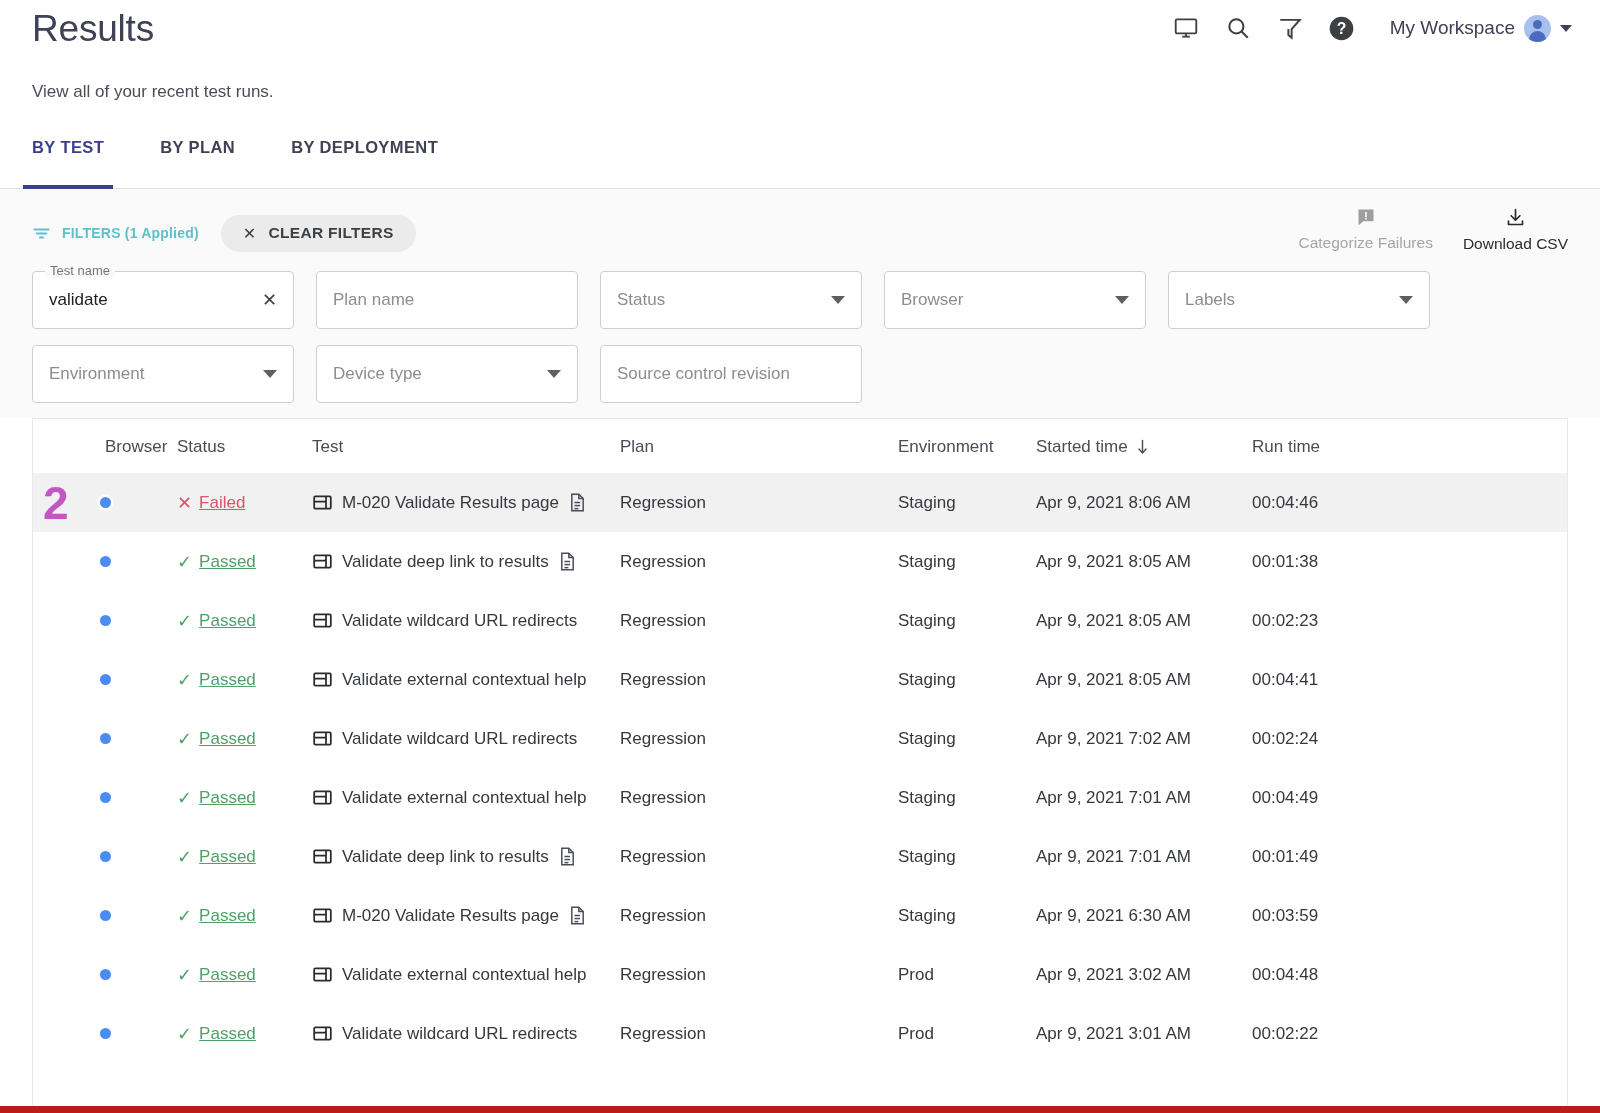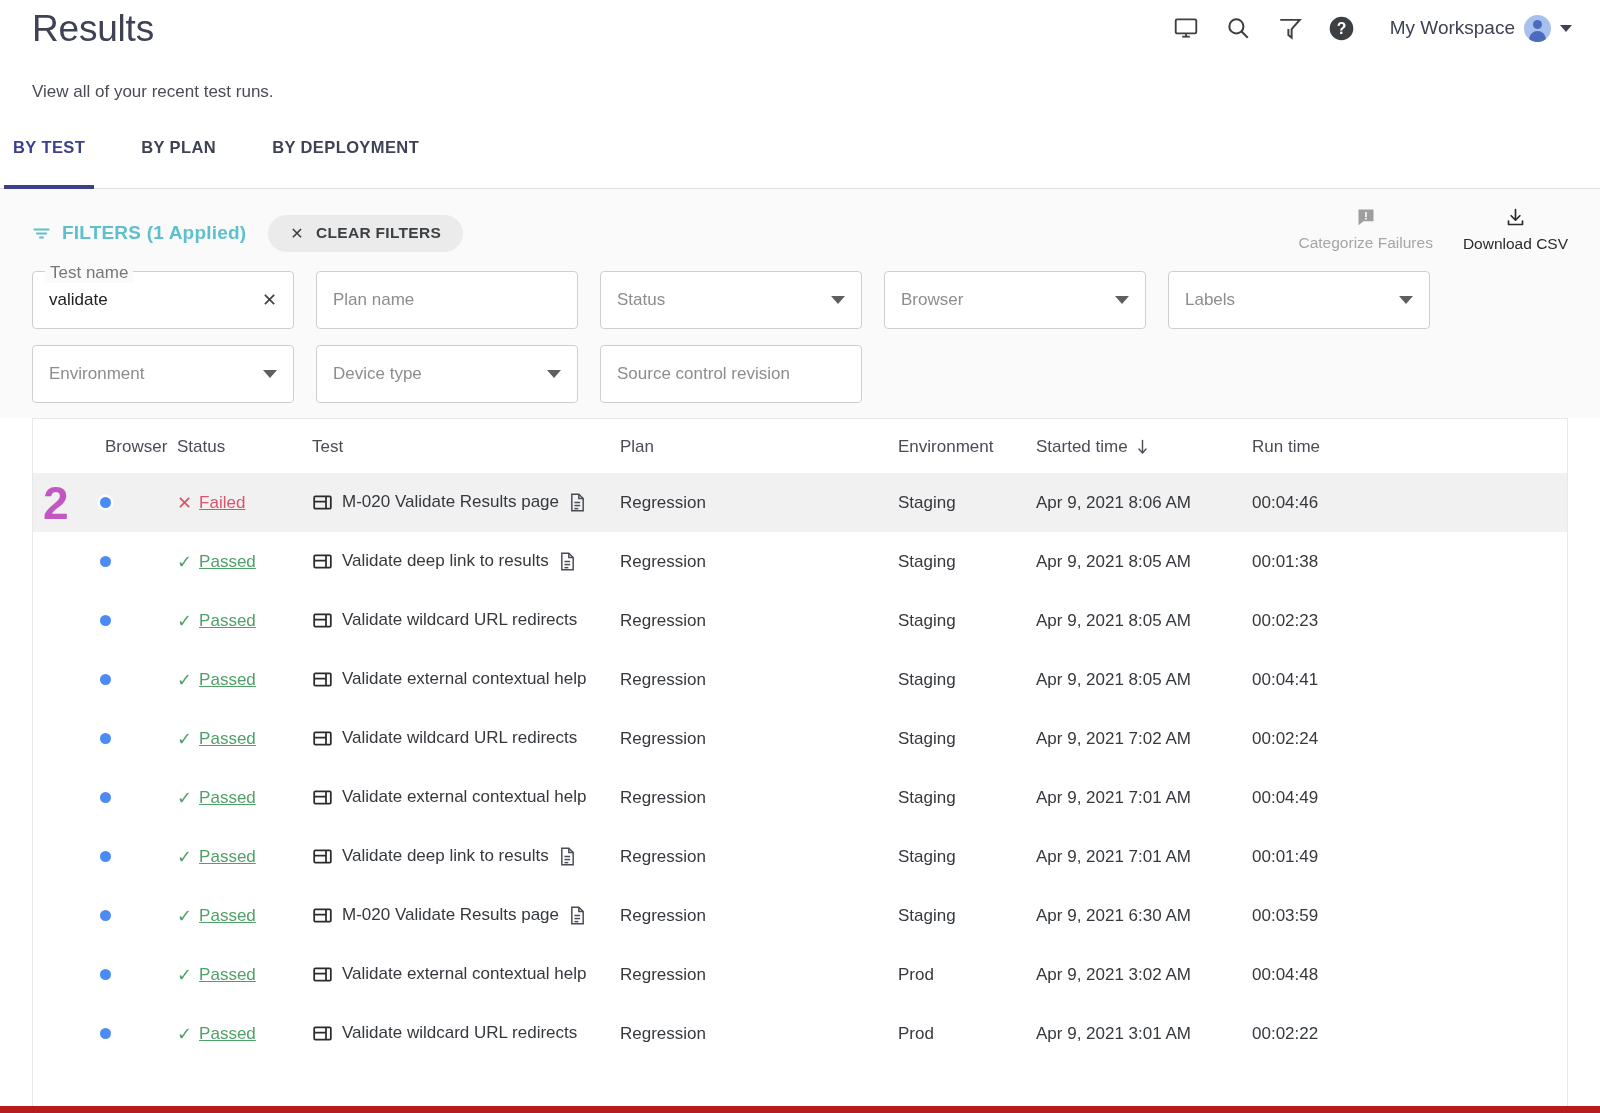--- a/index.html
+++ b/index.html
@@ -100,21 +100,21 @@
     border-left: 6px solid transparent;
     border-right: 6px solid transparent;
     border-top: 7px solid #3f4254;
   }
 
   
   .tabs {
     position: relative;
     display: flex;
     gap: 0;
-    padding: 0 13px;
+    padding: 0 32px;
     background: #ffffff;
     border-bottom: 1px solid #e0e0e0;
     height: 63px;
   }
   .tab {
     font-size: 16.5px;
     font-weight: 700;
     letter-spacing: 0.4px;
     color: #3f4254;
     padding: 12px 9px 0 9px;
@@ -144,21 +144,21 @@
     display: flex;
     align-items: center;
     gap: 22px;
     height: 40px;
   }
   .filters-label {
     display: flex;
     align-items: center;
     gap: 11px;
     color: #5ec0cc;
-    font-size: 19px;
+    font-size: 14px;
     font-weight: 700;
     letter-spacing: 0.2px;
     cursor: pointer;
   }
   .clear-chip {
     display: inline-flex;
     align-items: center;
     gap: 12px;
     background: #ebebeb;
     border-radius: 20px;
@@ -209,21 +209,21 @@
     color: #8d8d8d;
     cursor: pointer;
     height: 58px;
   }
   .field.filled { color: #202124; }
   .field .notch-label {
     position: absolute;
     top: -9px; left: 12px;
     background: #fafafa;
     padding: 0 5px;
-    font-size: 17px;
+    font-size: 13px;
     color: #777;
   }
   .field .val { flex: 1; }
   .field .clear-x {
     font-size: 18px;
     color: #444;
     line-height: 1;
   }
   .arrow {
     width: 0; height: 0;
@@ -313,21 +313,21 @@
   .status .stext {
     text-decoration: underline;
     cursor: pointer;
   }
   .status.failed { color: #d9566a; }
   .status.passed { color: #4fa167; }
   .status .glyph { font-size: 18px; line-height: 1; }
 
   .test-cell {
     display: flex;
-    align-items: flex-start;
+    align-items: center;
     gap: 9px;
     overflow: hidden;
     white-space: nowrap;
   }
   .test-name {
     overflow: hidden;
     text-overflow: clip;
     white-space: nowrap;
     cursor: pointer;
   }

